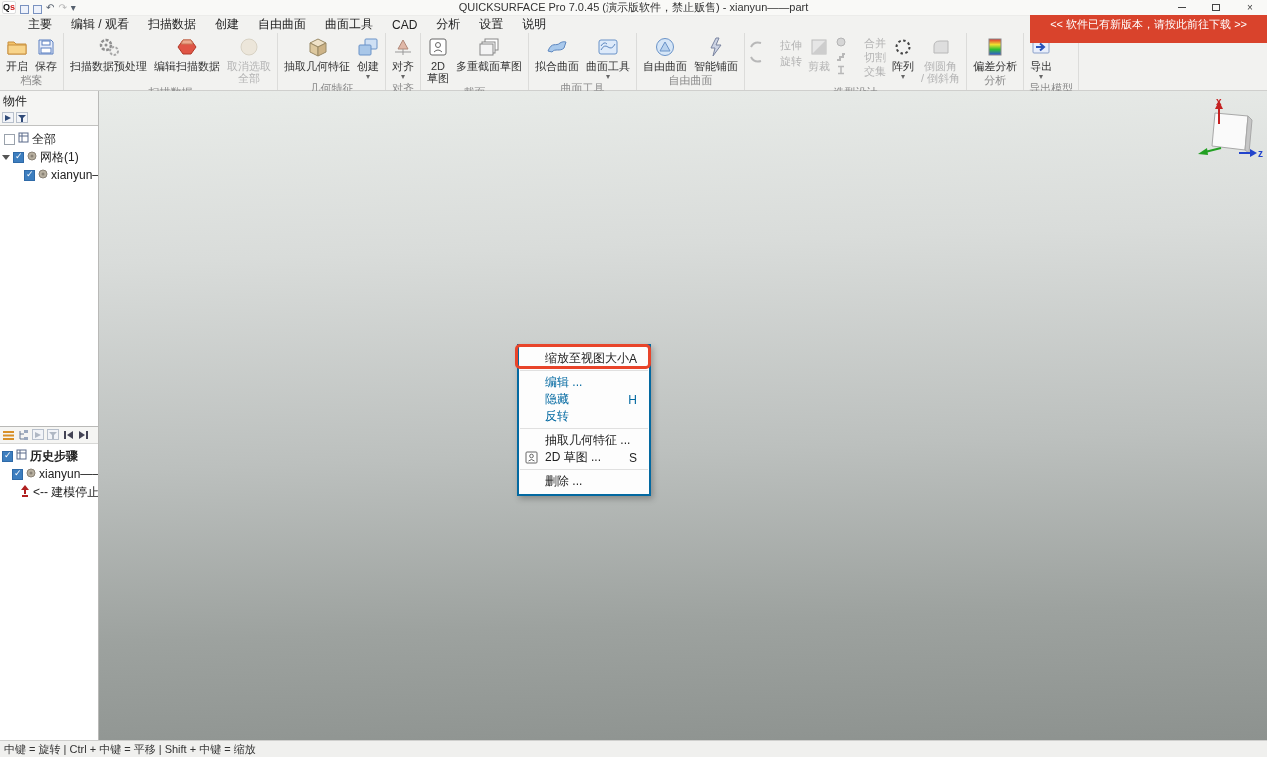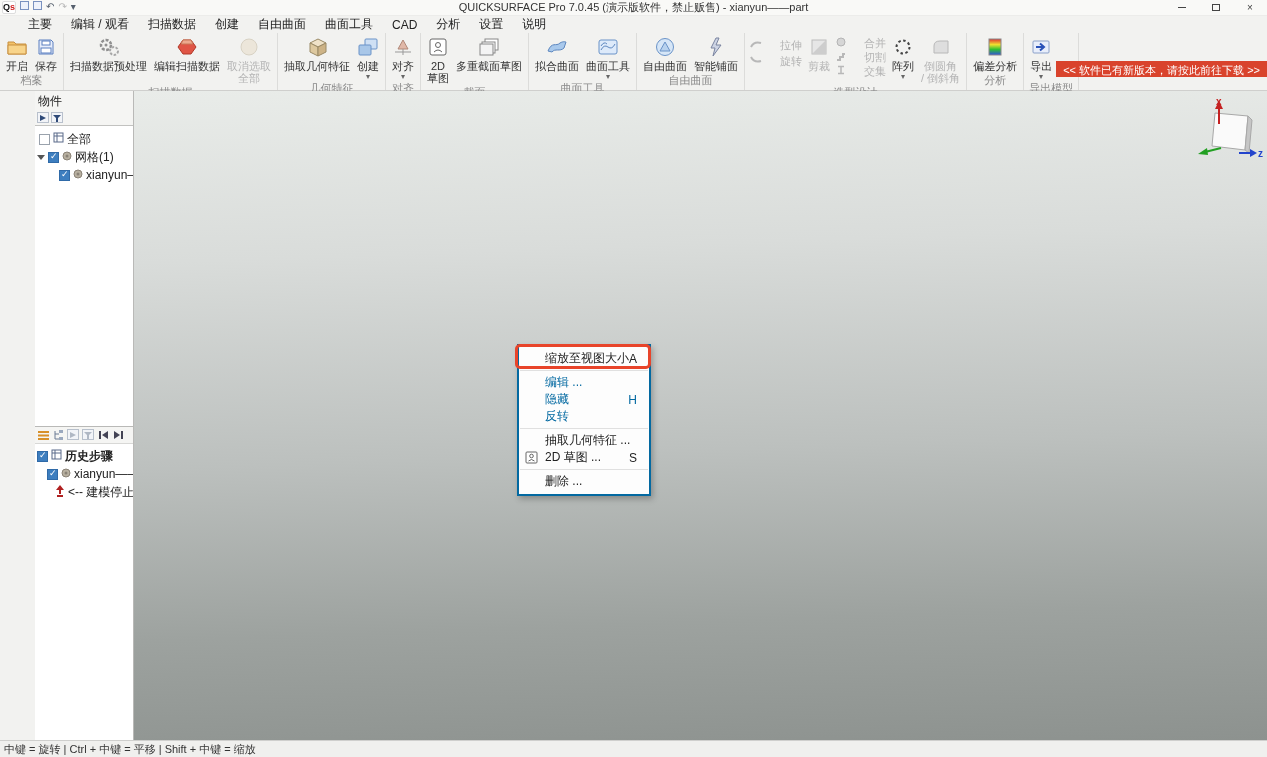--- a/index.html
+++ b/index.html
@@ -2,55 +2,55 @@
 <html><head>
 <meta charset="utf-8">
 <style>
   * { margin:0; padding:0; box-sizing:border-box; }
   html,body { width:1267px; height:757px; overflow:hidden; }
   body { font-family:"Liberation Sans","DejaVu Sans",sans-serif; font-size:12px; color:#222; background:#fff; }
   .app { position:relative; width:1267px; height:757px; background:#f2f2f0; }
 
   
   .titlebar { height:16px; background:#f9f9f7; display:flex; align-items:center; position:relative; border-bottom:1px solid #ececea; }
-  .qat { display:flex; align-items:flex-start; gap:4px; padding-left:2px; }
+  .qat { display:flex; align-items:flex-end; gap:4px; padding-left:2px; }
   .logo { width:14px; height:13px; background:#fff; border:1px solid #ddd; border-radius:2px; font-size:9px; font-weight:bold; line-height:11px; text-align:center; color:#111; }
   .logo b { color:#d02020; }
   .qat-ic { font-size:10px; line-height:12px; color:#56606e; }
   .qat-ic.dis { color:#b8b8b8; }
   .mini-floppy { width:9px; height:9px; border:1px solid #7a92c0; background:#eef2fb; display:inline-block; }
   .title-text { position:absolute; left:0; right:0; text-align:center; font-size:11px; color:#333; pointer-events:none; }
   .win-controls { margin-left:auto; display:flex; align-items:center; height:100%; }
   .win-btn { width:34px; height:100%; display:flex; align-items:center; justify-content:center; color:#444; font-size:10px; }
   .glyph-min { width:8px; border-bottom:1px solid #444; height:1px; display:inline-block; }
   .glyph-max { width:8px; height:7px; border:1px solid #444; display:inline-block; }
 
   
   .menubar { height:17px; background:#f2f2f0; display:flex; align-items:center; gap:19px; padding-left:28px; font-size:12px; color:#222; }
   .menu-item { white-space:nowrap; }
 
   
-  .banner { position:absolute; top:15px; right:0; height:16px; background:#d9432c; color:#fff; font-size:11px; line-height:18px; padding:0 7px; z-index:5; white-space:nowrap;margin-top:46px; }
+  .banner { position:absolute; top:15px; right:0; height:28px; background:#d9432c; color:#fff; font-size:11px; line-height:18px; padding:0 20px; z-index:5; white-space:nowrap; }
 
   
   .ribbon { height:58px; background:#f2f2f0; border-bottom:1px solid #cfcfcd; display:flex; align-items:stretch; }
   .rgroup { display:flex; flex-direction:column; border-right:1px solid #dcdcda; padding:1px 3px 0; }
   .rgroup-body { display:flex; align-items:flex-start; flex:1; gap:1px; }
   .rgroup-label { text-align:center; font-size:11px; color:#8a8a8a; padding:1px 2px 2px; white-space:nowrap; }
   .rbtn { display:flex; flex-direction:column; align-items:center; padding:1px 3px 0; font-size:11px; line-height:12px; color:#333; text-align:center; }
   .rbtn .ic { height:24px; display:flex; align-items:center; justify-content:center; margin-bottom:1px; }
   .rbtn-label { white-space:pre-line; }
   .dis, .dis .rbtn-label { color:#b4b4b4; }
   .caret { font-size:8px; color:#666; line-height:7px; margin-top:1px; }
   .sbtn-col { display:flex; flex-direction:column; gap:3px; padding:5px 2px 0; }
   .sbtn-col.tight { gap:1px; padding-top:3px; }
   .sbtn { display:flex; align-items:center; gap:18px; font-size:11px; line-height:13px; white-space:nowrap; }
 
   
-  .main { display:flex; height:649px;margin-left:35px; }
+  .main { display:flex; height:649px; }
   .sidebar { width:99px; background:#f5f5f3; border-right:1px solid #b9b9b7; display:flex; flex-direction:column; }
   .panel-title { font-size:12px; color:#222; padding:2px 3px 1px; }
   .panel-toolbar { display:flex; gap:2px; align-items:center; padding:1px 2px 2px; }
   .tool-ic { width:12px; height:11px; border:1px solid #b8c0cc; background:#f2f4f8; display:flex; align-items:center; justify-content:center; }
   .tool-ic.flat { border:none; background:none; }
   .tree { background:#fff; border-top:1px solid #c2c2c0; flex:1; overflow:hidden; padding-top:4px; }
   .trow { display:flex; align-items:center; height:18px; gap:3px; white-space:nowrap; overflow:hidden; font-size:12px; }
   .cb { width:11px; height:11px; border:1px solid #9aa2ac; background:#fff; flex:none; position:relative; }
   .cb.on { background:#3d7ebf; border-color:#2f6aa8; }
   .cb.on::after { content:"✓"; position:absolute; left:1px; top:-2px; color:#fff; font-size:9px; }

